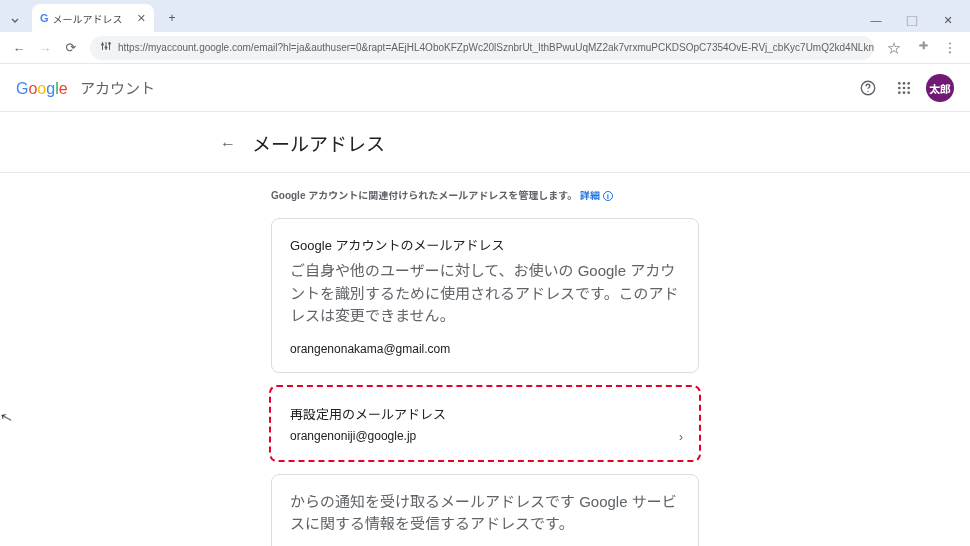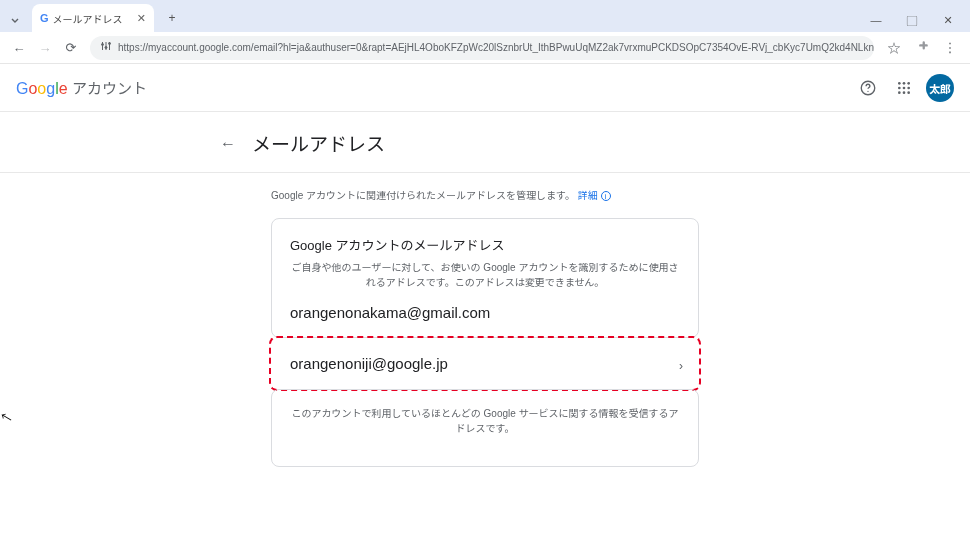--- a/index.html
+++ b/index.html
@@ -25,42 +25,42 @@
   .right-tools { display:flex; align-items:center; }
   .right-tools span { width:28px; text-align:center; font-size:13px; color:#5f6368; }
 
   
   .gheader { height:48px; border-bottom:1px solid #e8e8e8; display:flex; align-items:center; padding:0 16px; }
   .glogo { font-size:16px; letter-spacing:0; }
   .glogo .b { color:#4285F4; }
   .glogo .r { color:#EA4335; }
   .glogo .y { color:#FBBC05; }
   .glogo .g { color:#34A853; }
-  .glogo .account { color:#5f6368; font-size:15px; margin-left:0; }
+  .glogo .account { color:#5f6368; font-size:15px; margin-left:8px; }
   .gheader-right { display:flex; align-items:center; gap:8px; }
   .apps { width:28px; height:28px; display:flex; align-items:center; justify-content:center; color:#5f6368; font-size:18px; }
-  .avatar { width:28px; height:28px; border-radius:50%; background:#0369a1; color:#fff; font-size:11px; font-weight:bold; display:flex; align-items:center; justify-content:center; }
+  .avatar { width:28px; height:28px; border-radius:50%; background:#701a75; color:#fff; font-size:11px; font-weight:bold; display:flex; align-items:center; justify-content:center; }
 
   
   .content { flex:1; overflow:auto; }
   .page-title-row { display:flex; align-items:center; max-width:546px; margin:0 auto; padding:14px 0; }
   .page-back { width:32px; height:32px; border-radius:50%; display:flex; align-items:center; justify-content:center; margin-right:8px; font-size:16px; color:#5f6368; }
   .page-title { font-size:19px; color:#202124; }
   .hr { height:1px; background:#e8e8e8; width:100%; }
   .wrap { max-width:428px; margin:0 auto; }
-  .desc { color:#5f6368; font-size:10px; padding:14px 0 16px; }
+  .desc { color:#5f6368; font-size:10px; padding:14px 0 16px;font-weight:bold; }
   .learn { color:#1a73e8; font-size:10px; }
   .info-circle { display:inline-block; width:10px; height:10px; border:1px solid #1a73e8; border-radius:50%; text-align:center; line-height:10px; font-size:8px; color:#1a73e8; }
 
-  .card { border:1px solid #dadce0; border-radius:8px; padding:16px 18px; position:relative; }
+  .card { border:1px solid #dadce0; border-radius:8px; padding:16px 18px; margin-bottom:14px; position:relative; }
   .card.highlight { border:none; padding:17px 19px; }
   .card.highlight::before { content:""; position:absolute; inset:-2px; border:2px dashed #e60023; border-radius:8px; pointer-events:none; }
   .card h3 { margin:0 0 6px; font-size:13px; font-weight:400; color:#202124; }
-  .card .sub { font-size:10px; color:#5f6368; line-height:1.5; margin-bottom:14px;text-align:center; }
-  .card .value { font-size:15px; color:#202124; }
+  .card .sub { font-size:15px; color:#5f6368; line-height:1.5; margin-bottom:14px; }
+  .card .value { font-size:12px; color:#202124; }
   .card .chev { position:absolute; right:16px; bottom:16px; color:#5f6368; font-size:12px; }
 
   
   .cursor { position:absolute; left:0; top:408px; color:#000; font-size:12px; pointer-events:none; transform:rotate(-15deg); }
 </style>
 </head>
 <body>
 
 <div class="browser">
 
@@ -162,26 +162,27 @@
         </a>
       </div>
 
       <div class="card">
         <h3>Google アカウントのメールアドレス</h3>
         <div class="sub">ご自身や他のユーザーに対して、お使いの Google アカウントを識別するために使用されるアドレスです。このアドレスは変更できません。</div>
         <div class="value">orangenonakama@gmail.com</div>
       </div>
 
       <div class="card highlight">
+        <h3>再設定用のメールアドレス</h3>
         <div class="value">orangenoniji@google.jp</div>
         <span class="chev">›</span>
       </div>
 
       <div class="card">
-        <div class="sub">このアカウントで利用しているほとんどの Google サービスに関する情報を受信するアドレスです。</div>
+        <div class="sub">からの通知を受け取るメールアドレスです Google サービスに関する情報を受信するアドレスです。</div>
 
       </div>
 
     </div>
   </div>
 
   <span class="cursor">↖</span>
 </div>
 
 </body></html>

